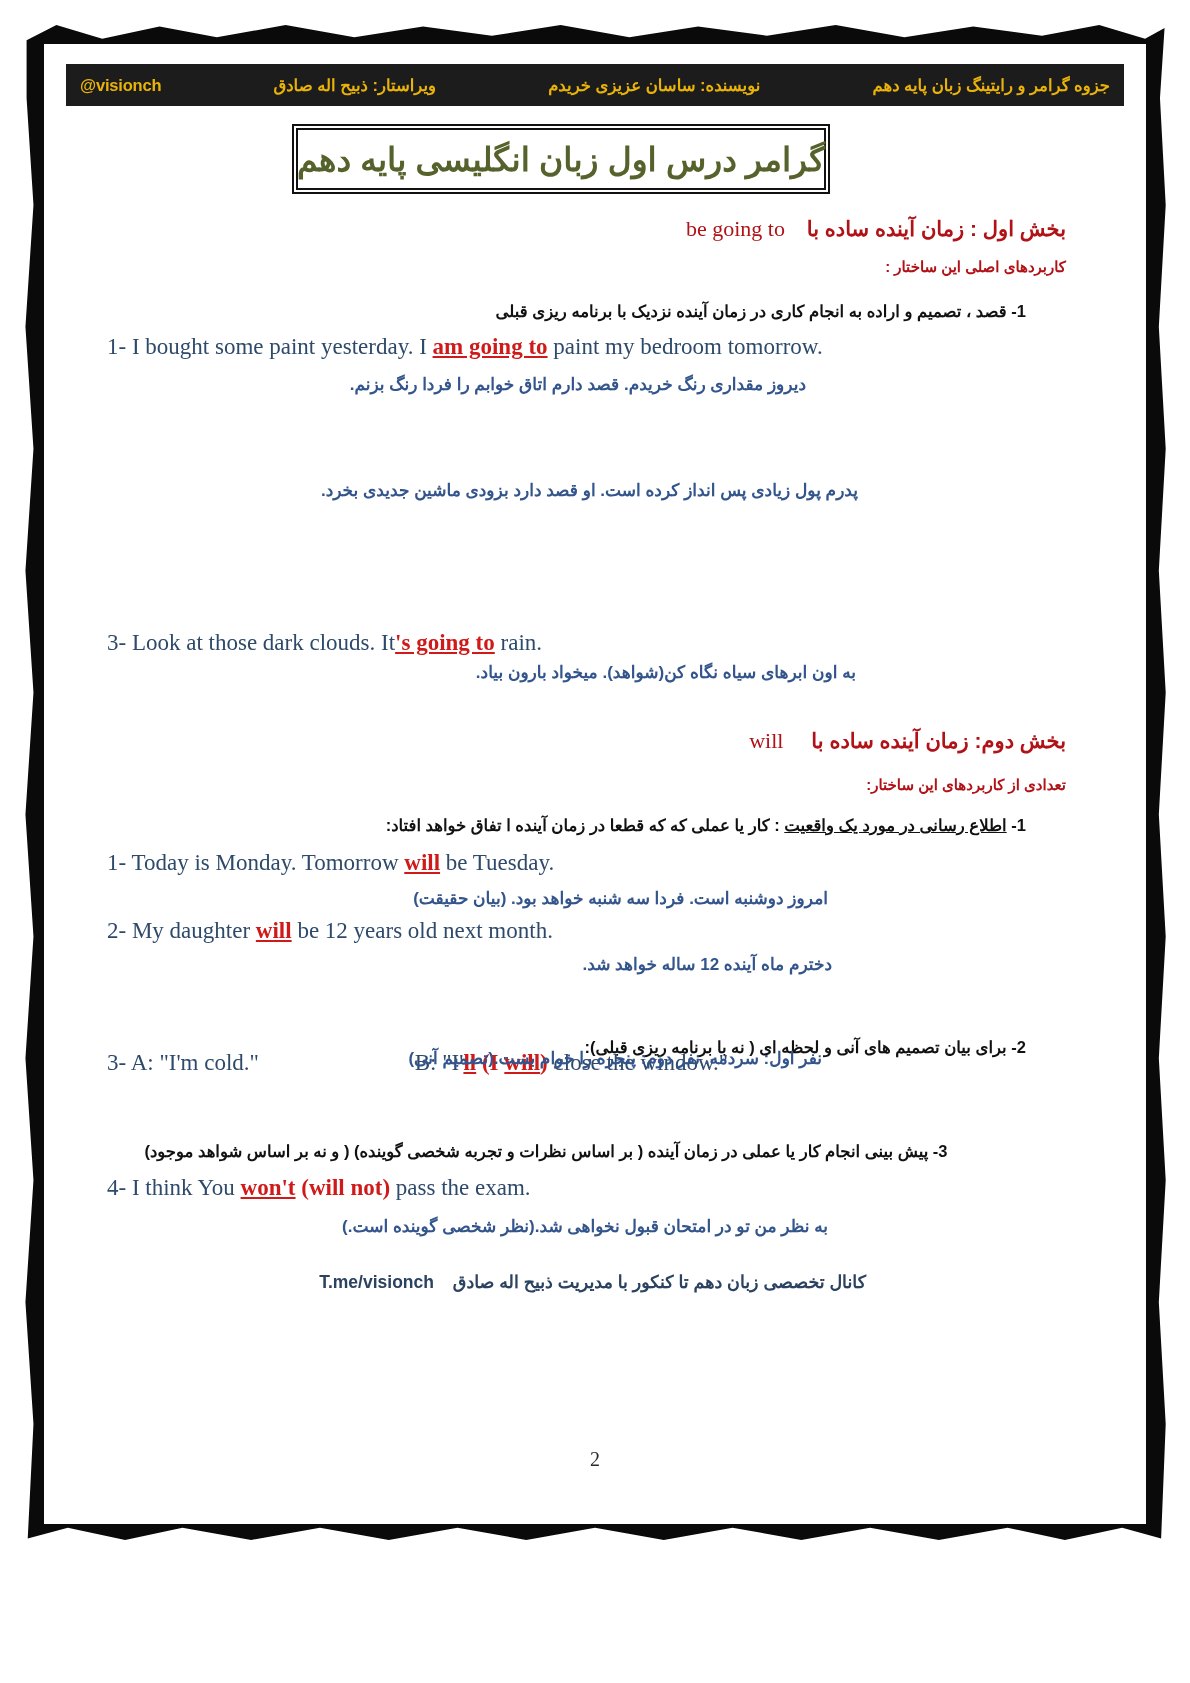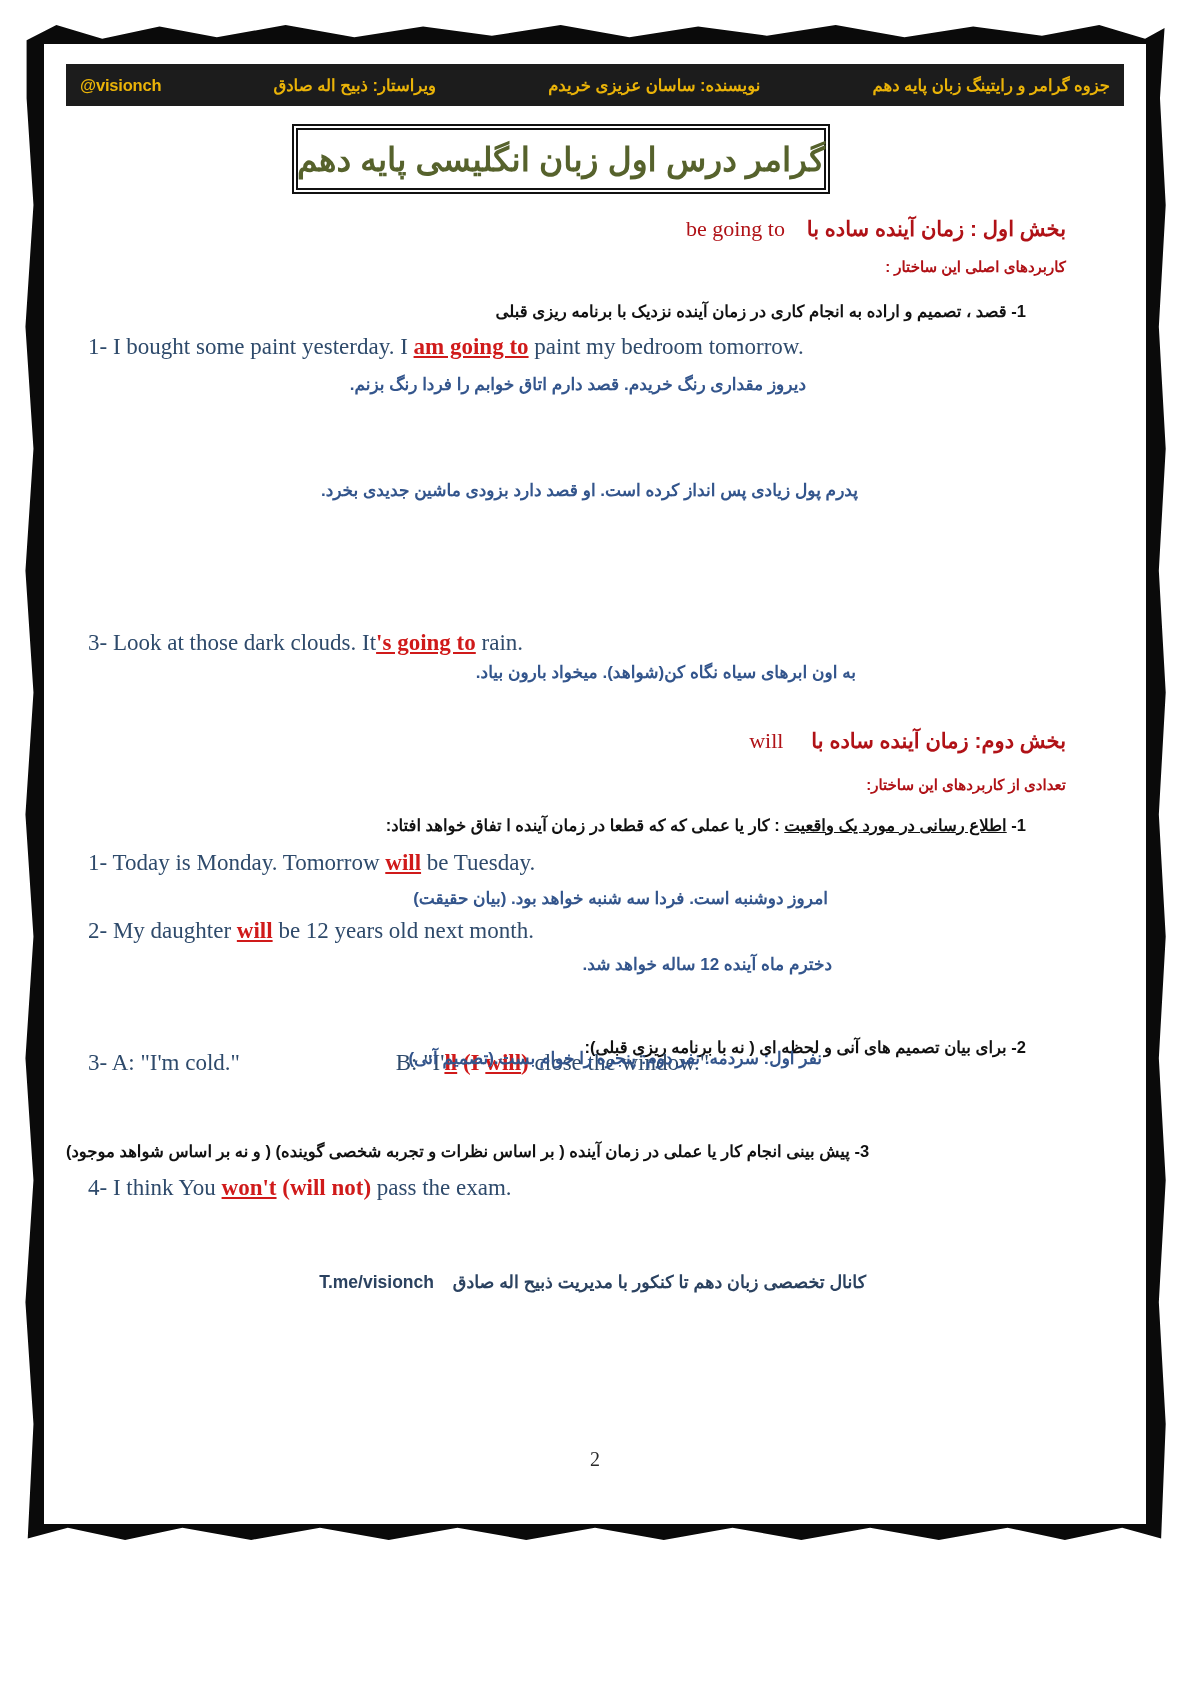--- a/index.html
+++ b/index.html
@@ -103,20 +103,21 @@
   }
   .fa {
     direction: rtl;
     text-align: right;
     font-weight: bold;
   }
   .en {
     direction: ltr;
     text-align: left;
     font-family: "Liberation Serif", serif;
+    margin-left: 19px;
   }
 
   .sect-head {
     color: #b01217;
     font-size: 21px;
     font-weight: bold;
     white-space: nowrap;
   }
   .sect-head .en-inline {
     font-family: "Liberation Serif", serif;
@@ -265,30 +266,31 @@
   </div>
 
   <div class="row example en" style="left:88px; top:1050px; width:1000px;">
     <span>3-</span>
     <span>A: "I'm cold."</span>
     <span style="display:inline-block; width:150px;"></span><span>B: "I'</span><span class="hl">ll</span><span class="hl-plain"> (I </span><span class="hl">will</span><span class="hl-plain">)</span><span> close the window."</span>
   </div>
 
   <div class="row trans" style="left:66px; top:1048px; width:756px;">نفر اول: سردمه.    نفر دوم: پنجره را خوام بست.(تصمیم آنی)</div>
 
-  <div class="row usage-item fa" style="left:66px; top:1142px; width:960px; text-align:left;">
+  <div class="row usage-item fa" style="left:66px; top:1142px; width:960px; text-align:center;">
     <span>3-</span>
     <span>پیش بینی  انجام کار یا عملی در زمان آینده  ( بر اساس نظرات و تجربه شخصی گوینده) ( و نه بر اساس شواهد موجود)</span>
   </div>
 
   <div class="row example en" style="left:88px; top:1175px; width:1000px;">
     <span>4-</span>
     <span>I think You </span><span class="hl">won't</span><span class="hl-plain"> (will not)</span><span> pass the exam.</span>
   </div>
 
+  <div class="row trans" style="left:66px; top:1216px; width:762px;">به نظر من تو  در امتحان قبول نخواهی شد.(نظر شخصی گوینده است.)</div>
 
   <div class="row footer-line" style="left:66px; top:1272px; width:800px; text-align:right;">
     <span>کانال تخصصی زبان دهم تا کنکور با مدیریت ذبیح اله صادق</span>
     <span class="lat" style="display:inline-block; margin-right:14px;text-align:center;">T.me/visionch</span>
   </div>
 
   <div class="page-num">2</div>
 
 </div>
 

